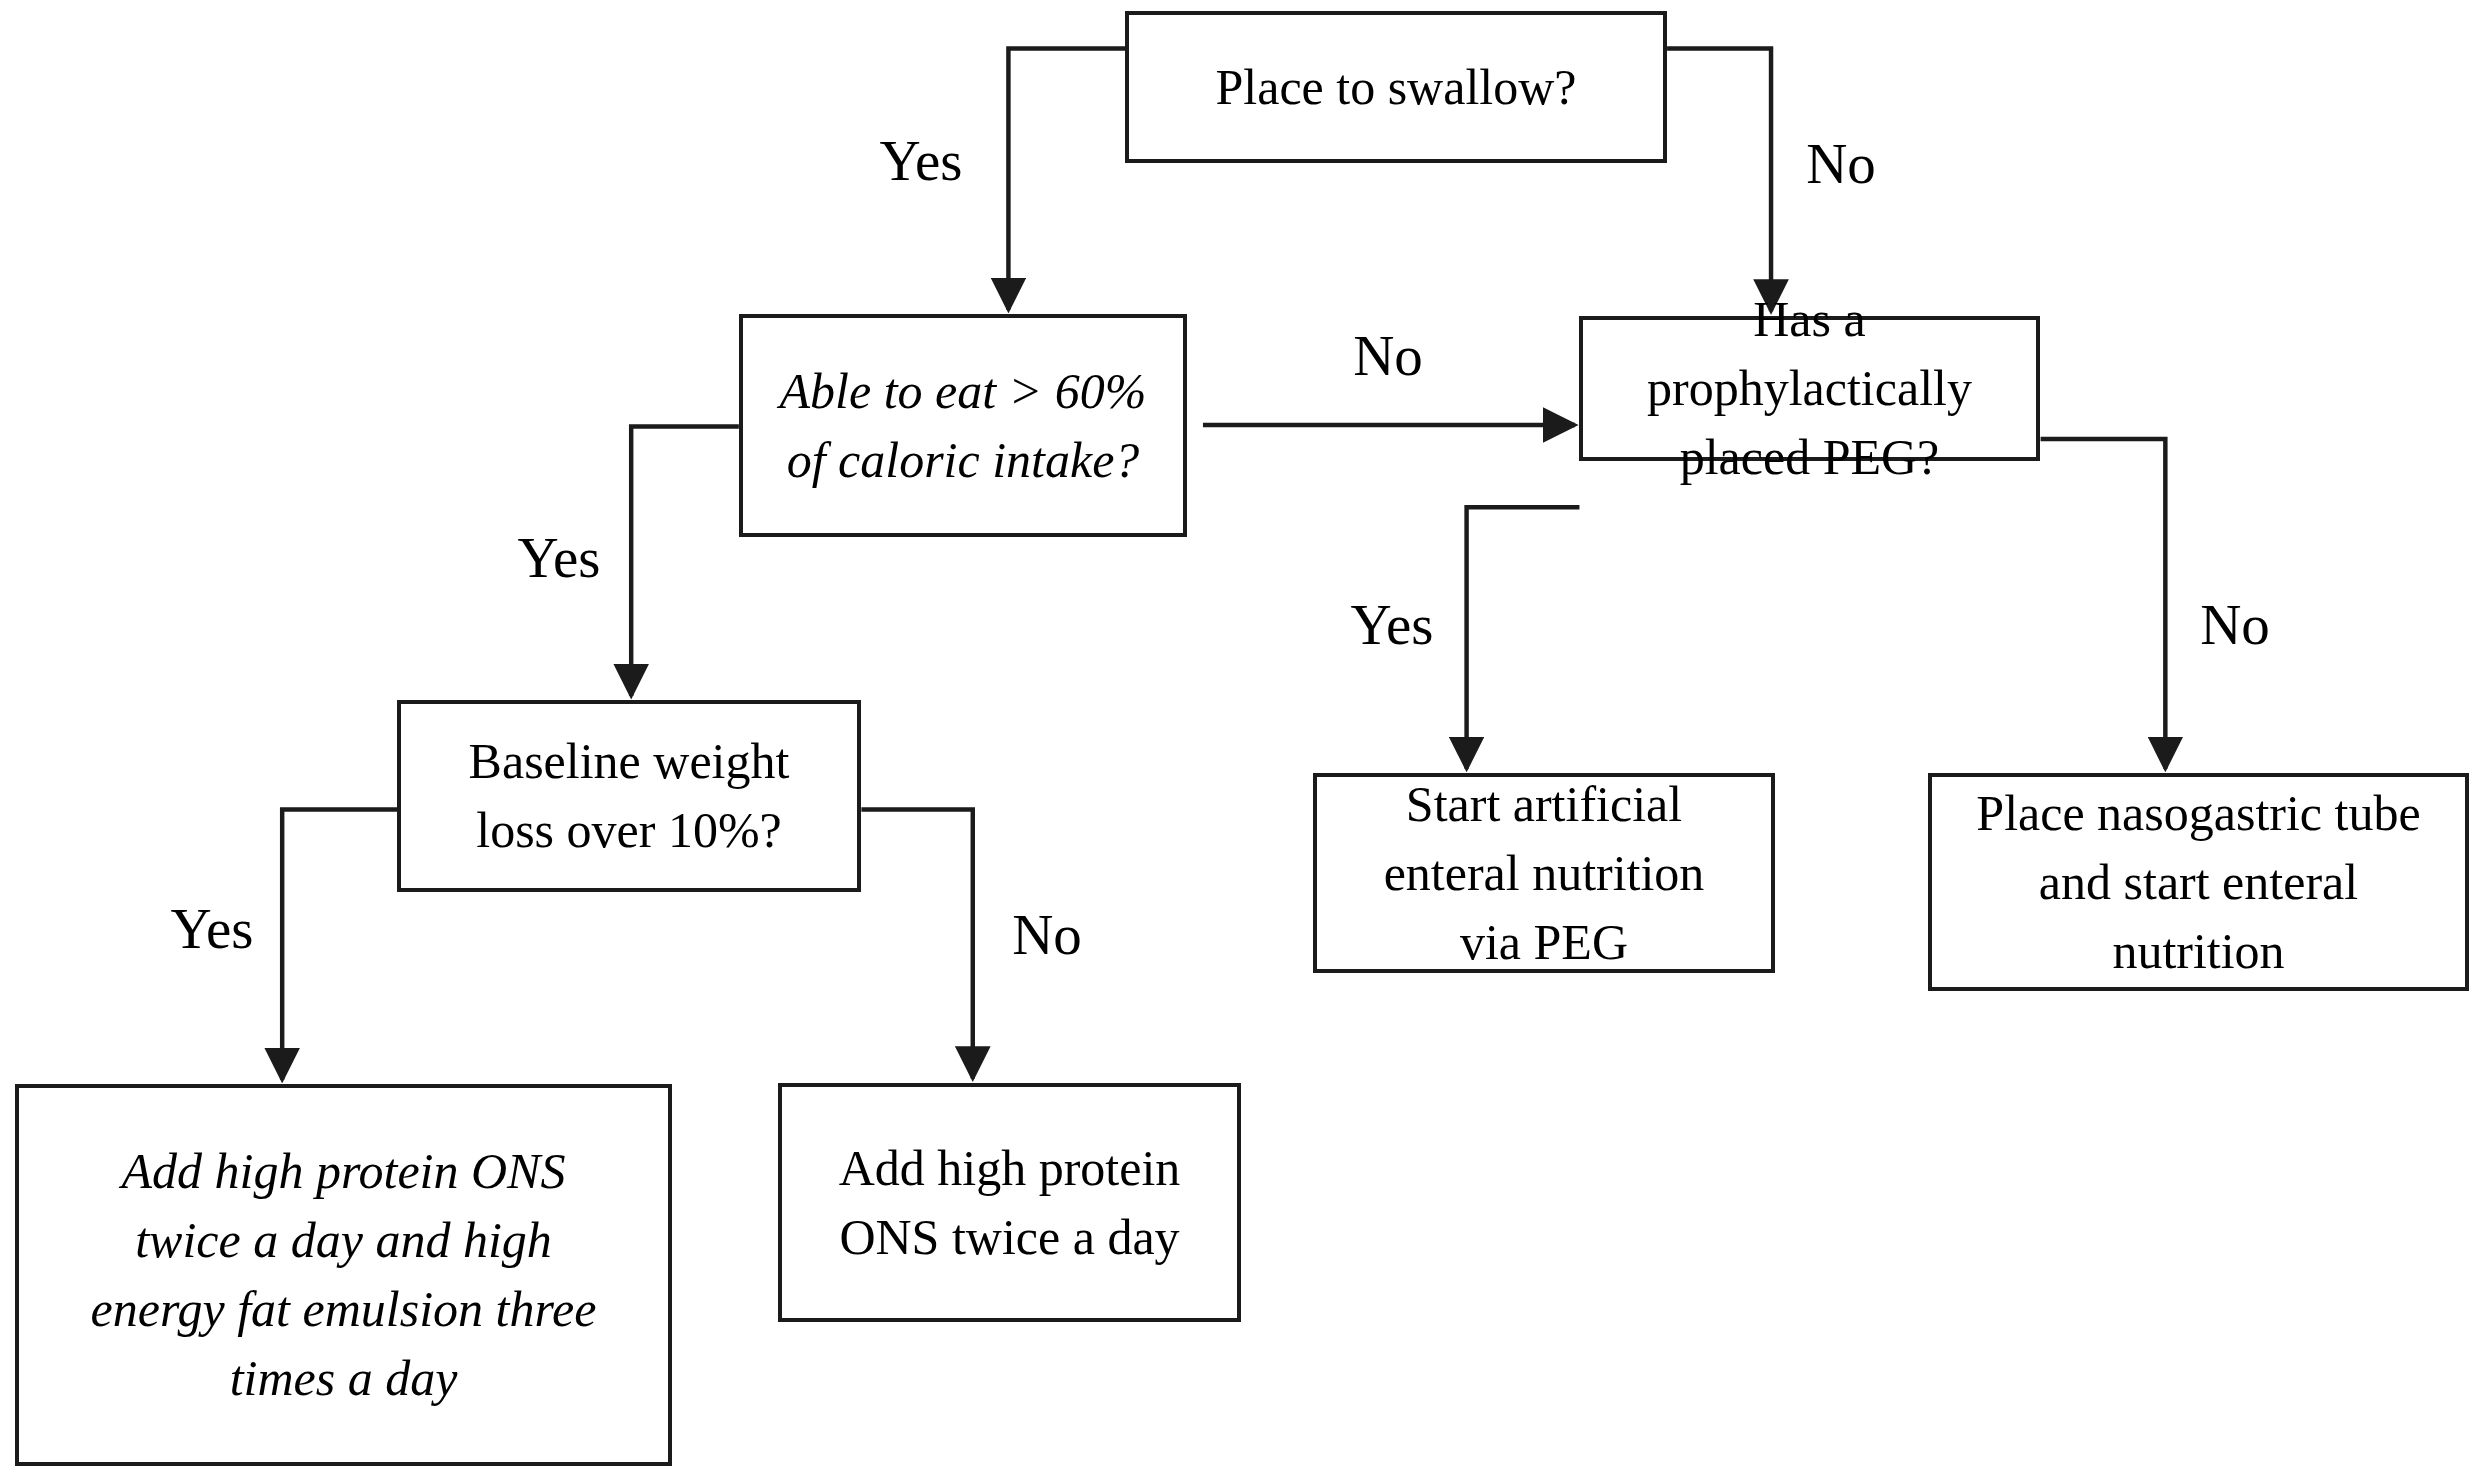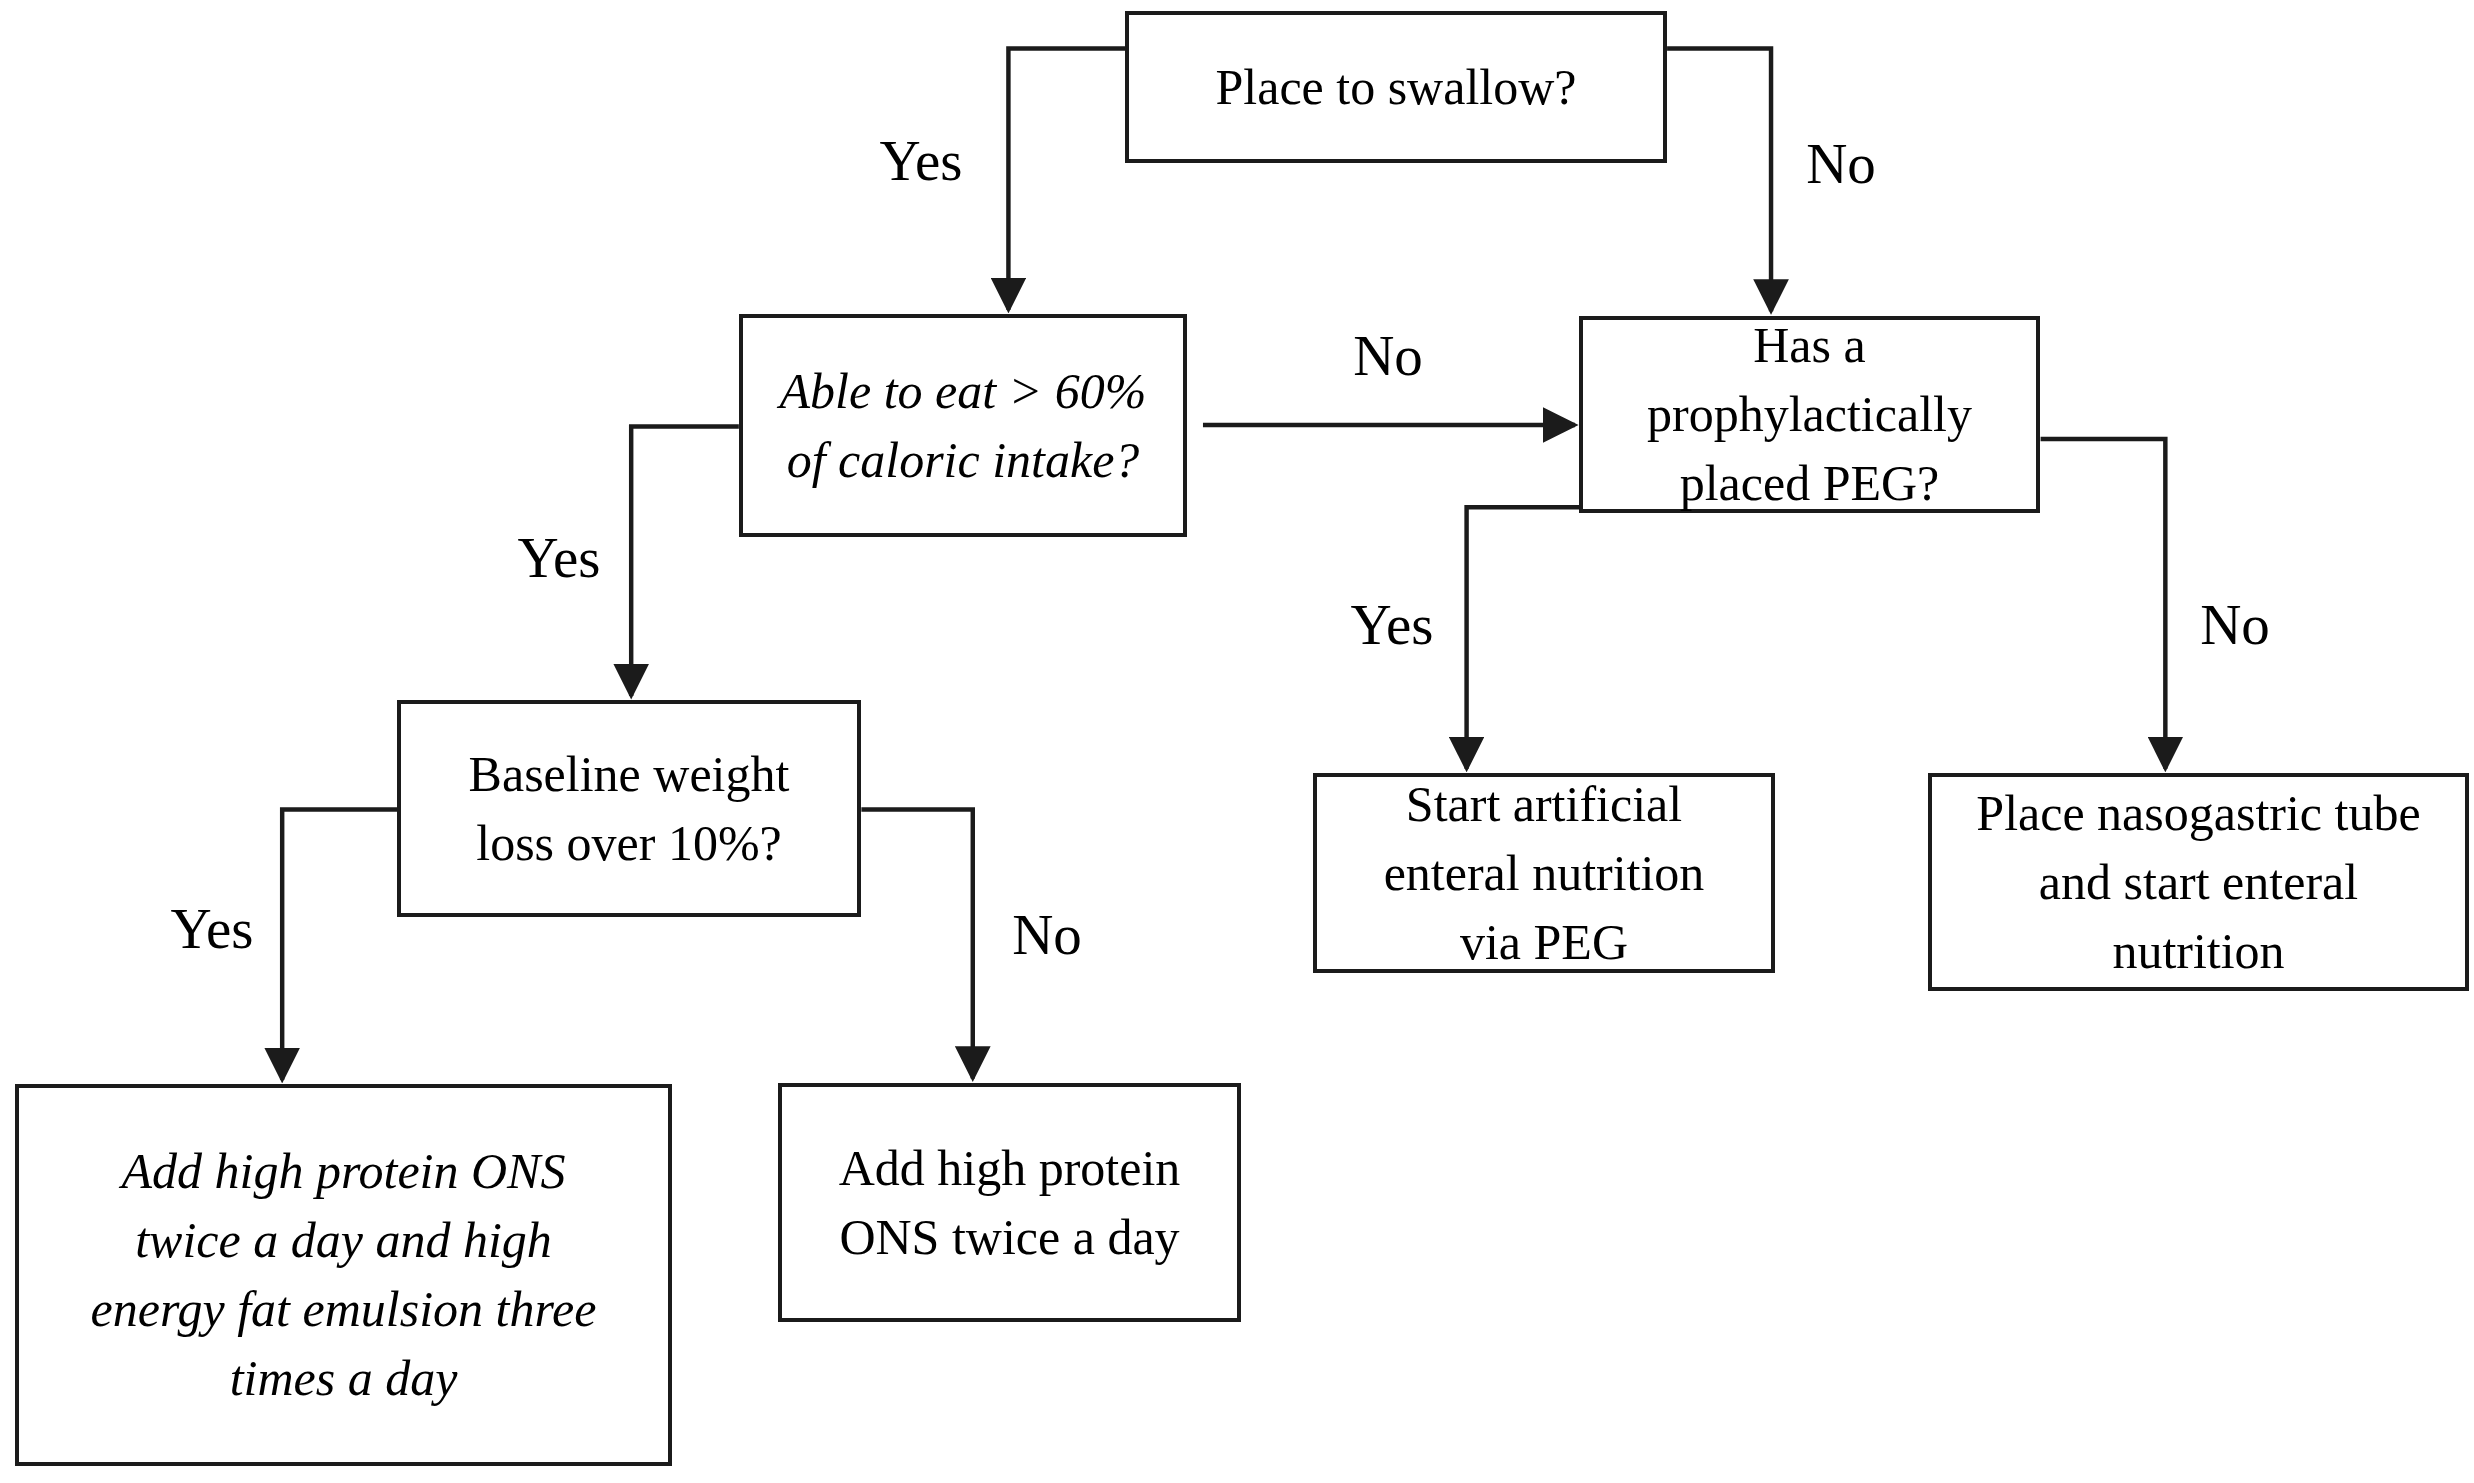--- a/index.html
+++ b/index.html
@@ -59,25 +59,25 @@
     <polyline points="2748,591 2916,591 2916,1035" marker-end="url(#arrow)"></polyline>
     <polyline points="535,1090 380,1090 380,1454" marker-end="url(#arrow)"></polyline>
     <polyline points="1160,1090 1310,1090 1310,1452" marker-end="url(#arrow)"></polyline>
   </svg>
 
   <div class="node" style="left:1125px; top:11px;  width:542px; height:152px;">Place to swallow?</div>
 
   <div class="node" style="left:739px;  top:314px; width:448px; height:223px;font-style:italic;">Able to eat &gt; 60%
 of caloric intake?</div>
 
-  <div class="node" style="left:1579px; top:316px; width:461px; height:197px;">Has a
+  <div class="node" style="left:1579px; top:316px; width:461px; height:145px;">Has a
 prophylactically
 placed PEG?</div>
 
-  <div class="node" style="left:397px;  top:700px; width:464px; height:217px;">Baseline weight
+  <div class="node" style="left:397px;  top:700px; width:464px; height:192px;">Baseline weight
 loss over 10%?</div>
 
   <div class="node" style="left:1313px; top:773px; width:462px; height:200px;">Start artificial
 enteral nutrition
 via PEG</div>
 
   <div class="node" style="left:1928px; top:773px; width:541px; height:218px;">Place nasogastric tube
 and start enteral
 nutrition</div>
 

